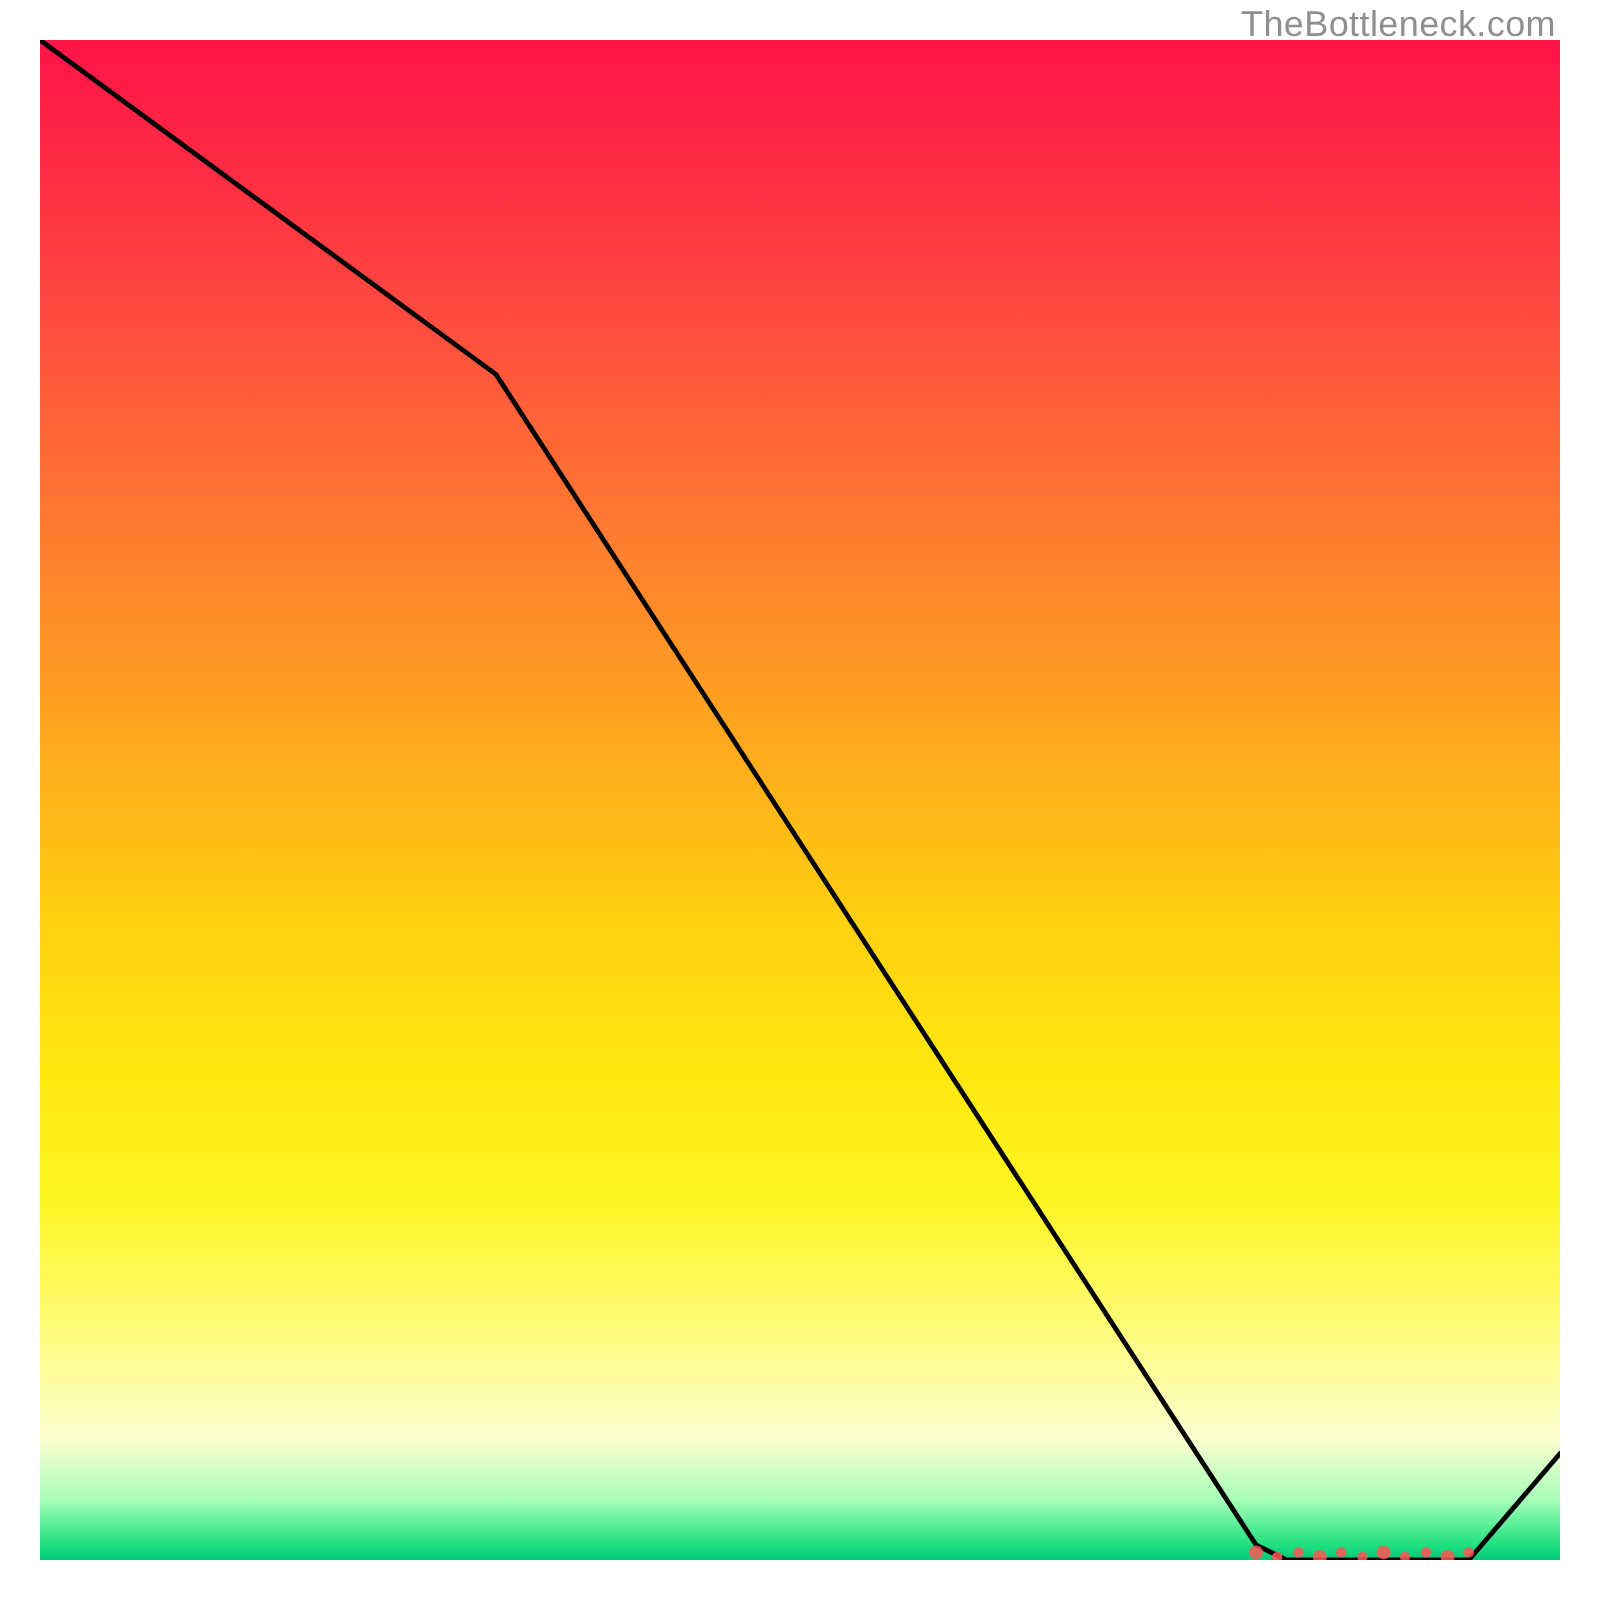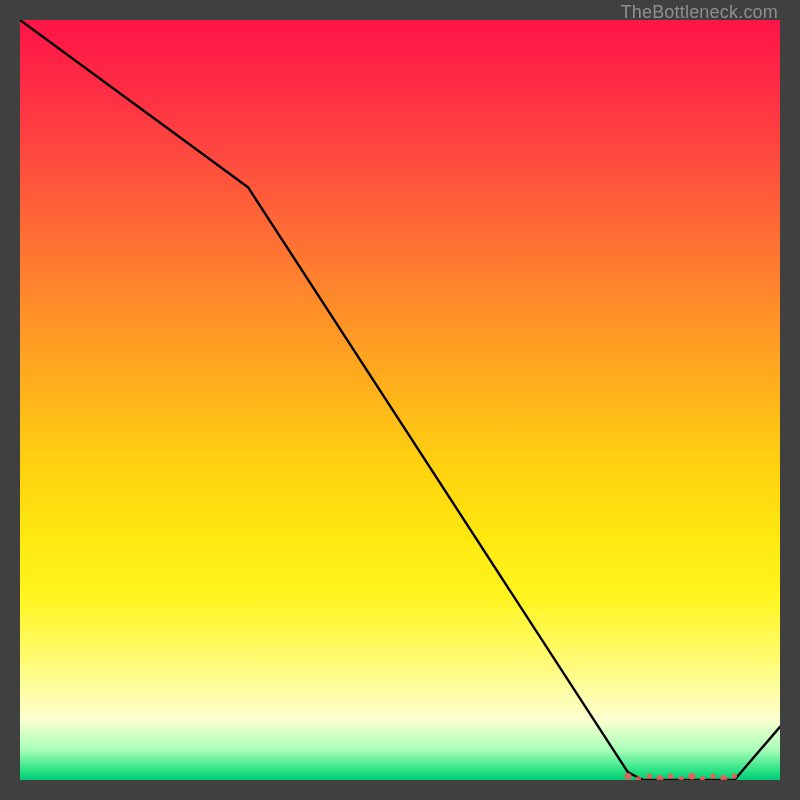--- a/index.html
+++ b/index.html
@@ -8,21 +8,21 @@
     width: 800px;
     height: 800px;
     background: #000000;
     overflow: hidden;
     font-family: Arial, Helvetica, sans-serif;
   }
   .frame {
     position: relative;
     width: 800px;
     height: 800px;
-    background: #404040;
+    background: #ffffff;
   }
   .plot-area {
     position: absolute;
     left: 20px;
     top: 20px;
     width: 760px;
     height: 760px;
     
     background: linear-gradient(to bottom,
       #ff1448 0%,

